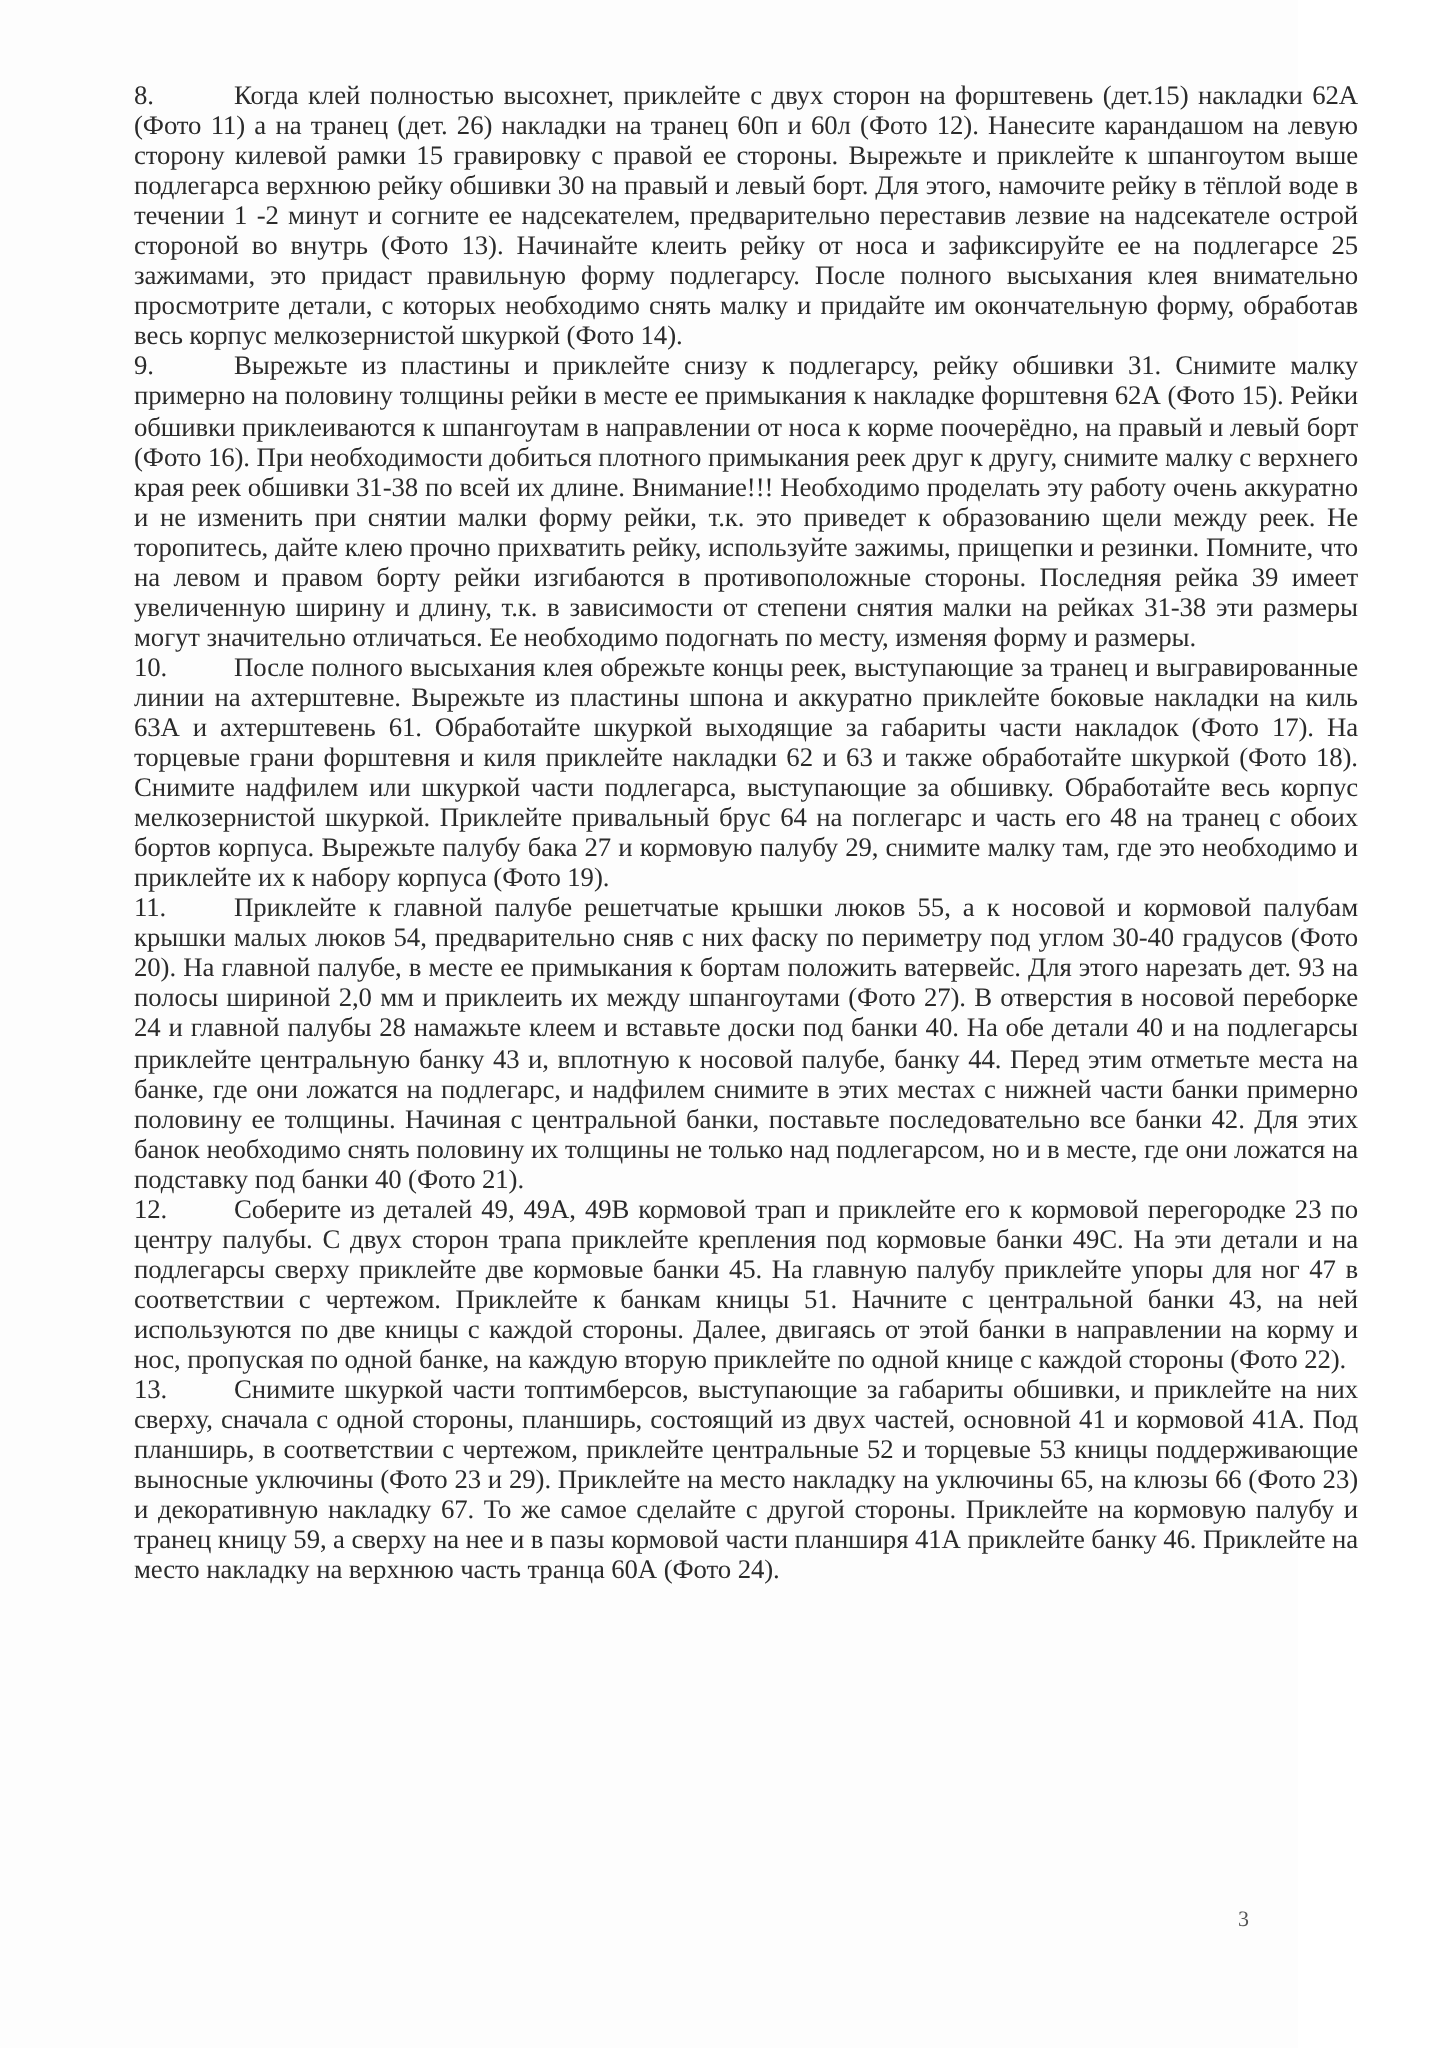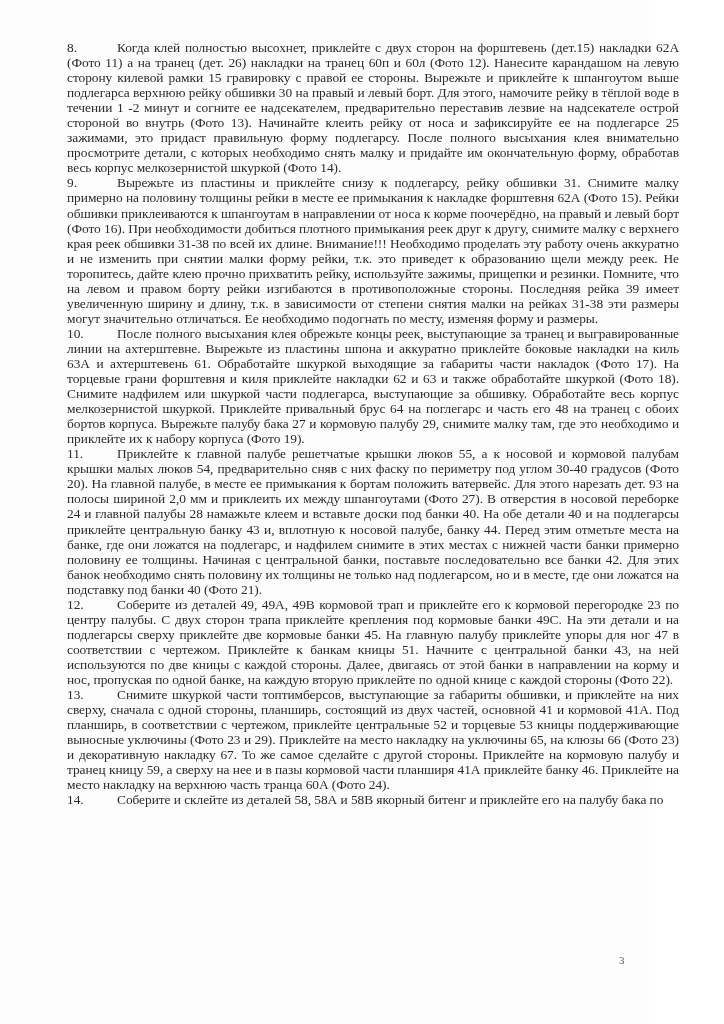--- a/index.html
+++ b/index.html
@@ -55,16 +55,15 @@
 <body>
 
 <div class="page">
   <div class="text-body">
     <p class="para"><span class="para-num">8.</span><span>Когда клей полностью высохнет, приклейте с двух сторон на форштевень (дет.15) накладки 62А (Фото 11) а на транец (дет. 26) накладки на транец 60п и 60л (Фото 12). Нанесите карандашом на левую сторону килевой рамки 15 гравировку с правой ее стороны. Вырежьте и приклейте к шпангоутом выше подлегарса верхнюю рейку обшивки 30 на правый и левый борт. Для этого, намочите рейку в тёплой воде в течении 1 -2 минут и согните ее надсекателем, предварительно переставив лезвие  на надсе­кателе острой стороной во внутрь (Фото 13). Начинайте клеить рейку от носа и зафиксируйте ее на подлегарсе 25 зажимами, это придаст правильную форму подлегарсу. После полного высыхания клея внимательно просмотрите детали, с которых необходимо снять малку и придайте им окончательную форму, обработав весь корпус мелкозернистой шкуркой (Фото 14).</span></p>
     <p class="para"><span class="para-num">9.</span><span>Вырежьте из пластины и приклейте снизу к подлегарсу, рейку обшивки 31. Снимите малку примерно на половину толщины рейки в месте ее примыкания к накладке форштевня 62А (Фото 15). Рейки обшивки приклеиваются к шпангоутам в направлении от носа к корме поочерёдно, на правый и левый борт (Фото 16). При необходимости добиться плотного примыкания реек друг к другу, снимите малку с верхнего края реек обшивки 31-38 по всей их длине. Внимание!!! Необходимо проделать эту работу очень аккуратно и не изменить при снятии малки форму рейки, т.к. это приведет к образованию щели между реек. Не торопитесь, дайте клею прочно прихватить рейку, используйте зажимы, прищеп­ки и резинки. Помните, что на левом и правом борту рейки изгибаются в противоположные стороны. Последняя рейка 39 имеет увеличенную ширину и длину, т.к. в зависимости от степени снятия малки на рейках 31-38 эти размеры могут значительно отличаться. Ее необходимо подогнать по месту, изме­няя форму и размеры.</span></p>
     <p class="para"><span class="para-num">10.</span><span>После полного высыхания клея обрежьте концы реек, выступающие за транец и  выгравирован­ные линии на ахтерштевне. Вырежьте из пластины шпона и аккуратно приклейте боковые накладки на киль 63А и ахтерштевень 61. Обработайте шкуркой выходящие за габариты части накладок (Фото 17). На торцевые грани форштевня и киля приклейте накладки  62 и 63 и также обработайте шкуркой (Фото 18). Снимите надфилем или шкуркой части подлегарса, выступающие за обшивку. Обработайте весь корпус мелкозернистой шкуркой. Приклейте  привальный брус 64 на поглегарс и часть его 48 на транец с обоих бортов корпуса. Вырежьте палубу бака 27 и кормовую палубу 29, снимите малку там, где это необходимо и приклейте их к набору корпуса (Фото 19).</span></p>
     <p class="para"><span class="para-num">11.</span><span>Приклейте к главной палубе  решетчатые крышки люков 55, а к носовой и кормовой палубам крышки малых люков 54, предварительно сняв с них фаску по периметру под углом 30-40 градусов (Фото 20). На главной палубе, в месте ее примыкания к бортам положить ватервейс. Для этого нарезать дет. 93 на полосы шириной 2,0 мм  и приклеить их между шпангоутами (Фото 27). В отверстия в носо­вой переборке 24 и главной палубы 28 намажьте клеем и вставьте доски под банки 40. На обе детали 40 и на подлегарсы приклейте центральную банку 43 и, вплотную к носовой палубе, банку 44. Перед этим отметьте места на банке, где они ложатся на подлегарс, и  надфилем снимите в этих местах с нижней части банки примерно половину ее толщины. Начиная с центральной банки, поставьте последователь­но все банки 42. Для этих банок необходимо снять половину их толщины не только над подлегарсом, но и в месте, где они ложатся на подставку под банки 40 (Фото 21).</span></p>
     <p class="para"><span class="para-num">12.</span><span>Соберите из  деталей 49, 49А, 49В кормовой трап и приклейте его к кормовой перегородке 23 по центру палубы. С двух сторон трапа приклейте крепления под кормовые банки 49С.   На эти детали и на подлегарсы сверху приклейте две кормовые банки 45.  На главную палубу приклейте упоры для ног 47 в соответствии с чертежом. Приклейте к  банкам кницы 51. Начните с центральной банки 43, на ней используются по две кницы с каждой стороны. Далее, двигаясь от этой банки в направлении на корму и нос, пропуская по одной банке, на каждую вторую приклейте по одной книце с каждой стороны (Фото 22).</span></p>
     <p class="para"><span class="para-num">13.</span><span>Снимите шкуркой части топтимберсов, выступающие за габариты обшивки, и приклейте на них сверху, сначала с одной стороны, планширь, состоящий из двух частей, основной 41 и кормовой 41А. Под планширь, в соответствии с  чертежом, приклейте центральные 52 и торцевые 53 кницы под­держивающие  выносные уключины (Фото 23 и 29). Приклейте на место накладку на уключины 65, на клюзы 66 (Фото 23) и декоративную накладку 67. То же самое сделайте с другой стороны. Приклейте на кормовую палубу и транец кницу 59, а сверху на нее  и в пазы кормовой части планширя 41А при­клейте банку 46. Приклейте на место накладку на верхнюю часть транца 60А (Фото 24).</span></p>
-    <p class="para"><span class="para-num">14.</span><span>Соберите и склейте из деталей 58, 58А и 58В якорный битенг и приклейте его на палубу бака по</span></p>
   </div>
   <div class="page-number">3</div>
 </div>
 
 </body></html>

